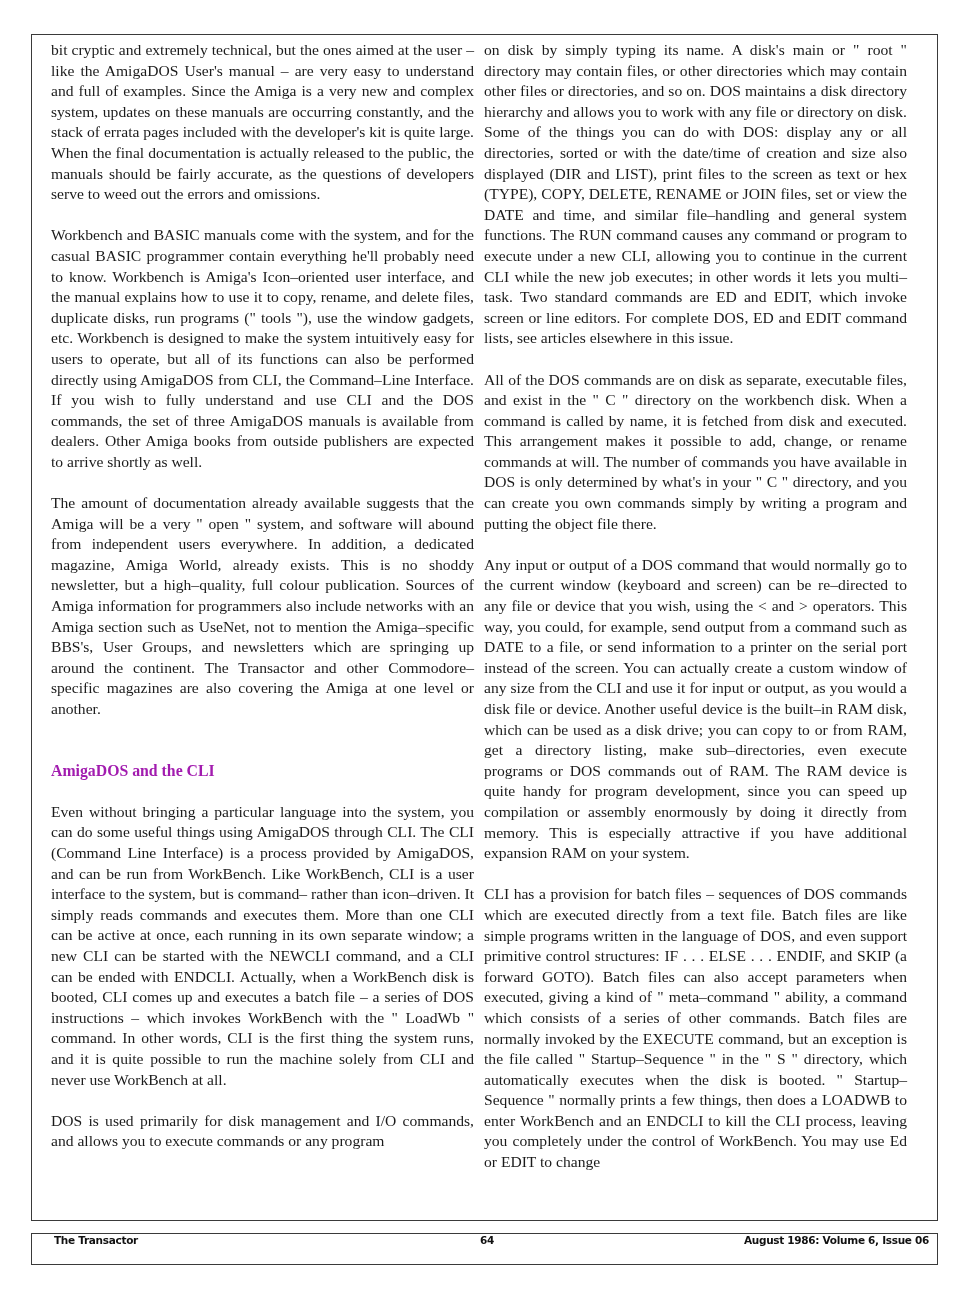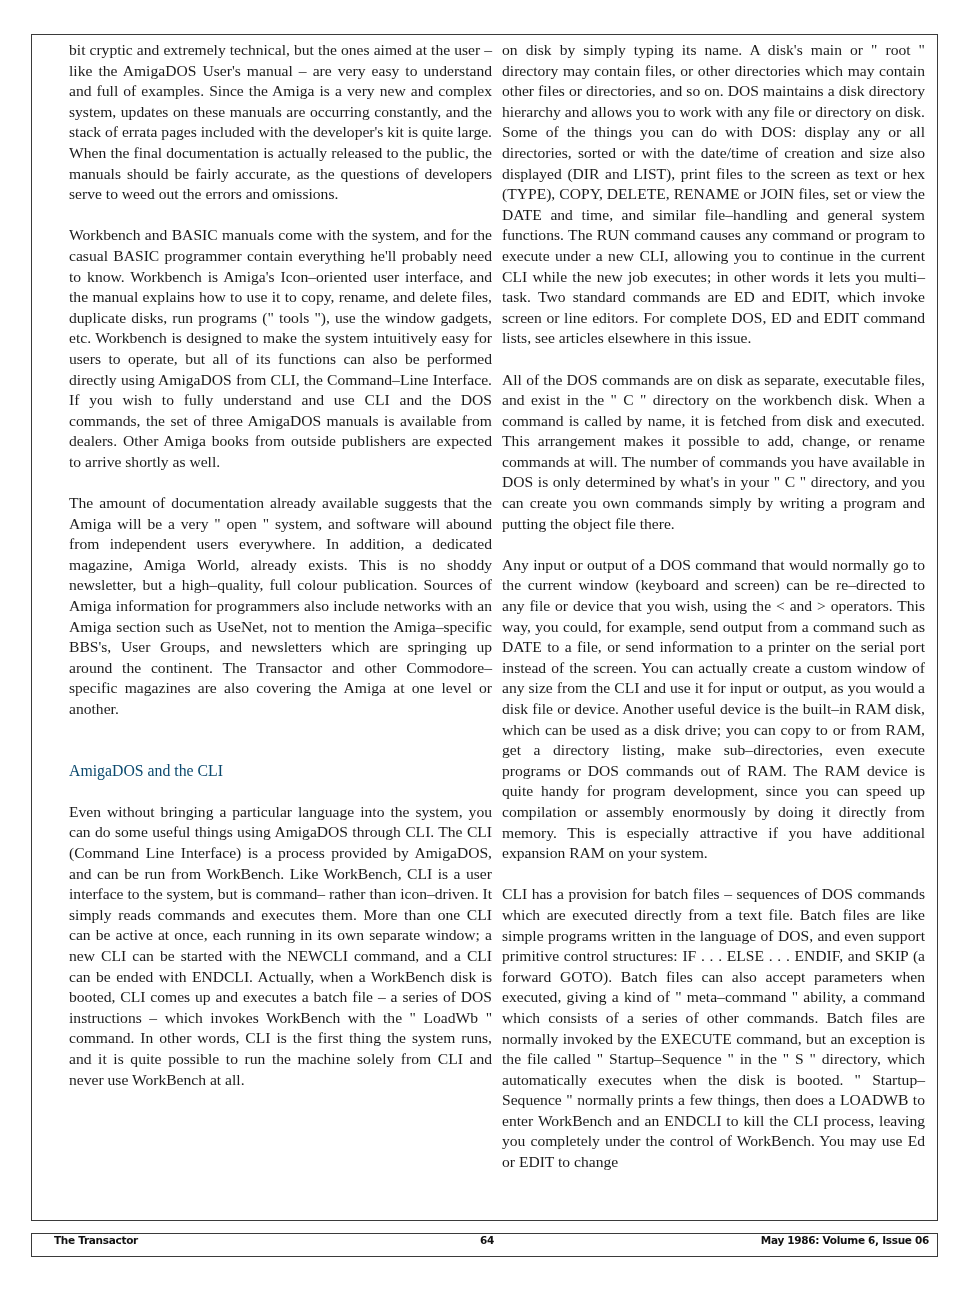--- a/index.html
+++ b/index.html
@@ -4,57 +4,58 @@
   <style>
     html, body { margin: 0; padding: 0; background: #ffffff; }
     body { width: 960px; height: 1297px; position: relative; overflow: hidden; }
     .page-frame {
       position: absolute; left: 31px; top: 34px; width: 907px; height: 1187px;
       border: 1.5px solid #3a3a3a; border-top-width: 1.5px; box-sizing: border-box;
     }
     .column {
       position: absolute; top: 40px; width: 423px;
       font-family: "Liberation Serif", serif; font-size: 15.6px; line-height: 20.6px;
-      color: #1b1b1b; text-align: justify; margin-left: 18px;
+      color: #1b1b1b; text-align: justify;
     }
     .col-left { left: 51px; }
     .col-right { left: 484px; }
     .column p { margin: 0 0 20.6px 0; }
     .column h2 {
-      font-family: "Liberation Serif", serif; font-weight: normal; font-size: 15.8px;
-      margin: 41px 0 20.6px 0; line-height: 20.6px; color: #0c4a6e;
+      font-family: "Liberation Serif", serif; font-weight: bold; font-size: 15.8px;
+      margin: 41px 0 20.6px 0; line-height: 20.6px; color: #a21caf;
     }
     .footer-bar {
-      position: absolute; left: 31px; top: 1233px; width: 907px; height: 24px;
+      position: absolute; left: 31px; top: 1233px; width: 907px; height: 32px;
       border: 1.5px solid #3a3a3a; box-sizing: border-box;
       font-family: "DejaVu Sans", sans-serif; font-weight: bold; font-size: 10.5px;
       color: #111; letter-spacing: -0.3px; text-align: right;
     }
     .footer-bar span { position: absolute; top: 0px; line-height: 13px; }
     .footer-left { left: 22px; }
     .footer-center { left: 448px; }
     .footer-right { right: 8px; }
   </style>
 </head>
 <body>
 
 <div class="page-frame"></div>
 
 <div class="column col-left">
   <p>bit cryptic and extremely technical, but the ones aimed at the user – like the AmigaDOS User's manual – are very easy to understand and full of examples. Since the Amiga is a very new and complex system, updates on these manuals are occurring constantly, and the stack of errata pages included with the developer's kit is quite large. When the final documentation is actually released to the public, the manuals should be fairly accurate, as the questions of developers serve to weed out the errors and omissions.</p>
   <p>Workbench and BASIC manuals come with the system, and for the casual BASIC programmer contain everything he'll probably need to know. Workbench is Amiga's Icon–oriented user interface, and the manual explains how to use it to copy, rename, and delete files, duplicate disks, run programs (" tools "), use the window gadgets, etc. Workbench is designed to make the system intuitively easy for users to operate, but all of its functions can also be performed directly using AmigaDOS from CLI, the Command–Line Interface. If you wish to fully understand and use CLI and the DOS commands, the set of three AmigaDOS manuals is available from dealers. Other Amiga books from outside publishers are expected to arrive shortly as well.</p>
   <p>The amount of documentation already available suggests that the Amiga will be a very " open " system, and software will abound from independent users everywhere. In addition, a dedicated magazine, Amiga World, already exists. This is no shoddy newsletter, but a high–quality, full colour publication. Sources of Amiga information for programmers also include networks with an Amiga section such as UseNet, not to mention the Amiga–specific BBS's, User Groups, and newsletters which are springing up around the continent. The Transactor and other Commodore–specific magazines are also covering the Amiga at one level or another.</p>
   <h2>AmigaDOS and the CLI</h2>
   <p>Even without bringing a particular language into the system, you can do some useful things using AmigaDOS through CLI. The CLI (Command Line Interface) is a process provided by AmigaDOS, and can be run from WorkBench. Like WorkBench, CLI is a user interface to the system, but is command– rather than icon–driven. It simply reads commands and executes them. More than one CLI can be active at once, each running in its own separate window; a new CLI can be started with the NEWCLI command, and a CLI can be ended with ENDCLI. Actually, when a WorkBench disk is booted, CLI comes up and executes a batch file – a series of DOS instructions – which invokes WorkBench with the " LoadWb " command. In other words, CLI is the first thing the system runs, and it is quite possible to run the machine solely from CLI and never use WorkBench at all.</p>
+  <p>DOS is used primarily for disk management and I/O commands, and allows you to execute commands or any program</p>
 </div>
 
 <div class="column col-right">
   <p>on disk by simply typing its name. A disk's main or " root " directory may contain files, or other directories which may contain other files or directories, and so on. DOS maintains a disk directory hierarchy and allows you to work with any file or directory on disk. Some of the things you can do with DOS: display any or all directories, sorted or with the date/time of creation and size also displayed (DIR and LIST), print files to the screen as text or hex (TYPE), COPY, DELETE, RENAME or JOIN files, set or view the DATE and time, and similar file–handling and general system functions. The RUN command causes any command or program to execute under a new CLI, allowing you to continue in the current CLI while the new job executes; in other words it lets you multi–task. Two standard commands are ED and EDIT, which invoke screen or line editors. For complete DOS, ED and EDIT command lists, see articles elsewhere in this issue.</p>
   <p>All of the DOS commands are on disk as separate, executable files, and exist in the " C " directory on the workbench disk. When a command is called by name, it is fetched from disk and executed. This arrangement makes it possible to add, change, or rename commands at will. The number of commands you have available in DOS is only determined by what's in your " C " directory, and you can create you own commands simply by writing a program and putting the object file there.</p>
   <p>Any input or output of a DOS command that would normally go to the current window (keyboard and screen) can be re–directed to any file or device that you wish, using the &lt; and &gt; operators. This way, you could, for example, send output from a command such as DATE to a file, or send information to a printer on the serial port instead of the screen. You can actually create a custom window of any size from the CLI and use it for input or output, as you would a disk file or device. Another useful device is the built–in RAM disk, which can be used as a disk drive; you can copy to or from RAM, get a directory listing, make sub–directories, even execute programs or DOS commands out of RAM. The RAM device is quite handy for program development, since you can speed up compilation or assembly enormously by doing it directly from memory. This is especially attractive if you have additional expansion RAM on your system.</p>
   <p>CLI has a provision for batch files – sequences of DOS commands which are executed directly from a text file. Batch files are like simple programs written in the language of DOS, and even support primitive control structures: IF . . . ELSE . . . ENDIF, and SKIP (a forward GOTO). Batch files can also accept parameters when executed, giving a kind of " meta–command " ability, a command which consists of a series of other commands. Batch files are normally invoked by the EXECUTE command, but an exception is the file called " Startup–Sequence " in the " S " directory, which automatically executes when the disk is booted. " Startup–Sequence " normally prints a few things, then does a LOADWB to enter WorkBench and an ENDCLI to kill the CLI process, leaving you completely under the control of WorkBench. You may use Ed or EDIT to change</p>
 </div>
 
 <div class="footer-bar">
   <span class="footer-left">The Transactor</span>
   <span class="footer-center">64</span>
-  <span class="footer-right">May 1986: Volume 6, Issue 06</span>
+  <span class="footer-right">August 1986: Volume 6, Issue 06</span>
 </div>
 
 </body></html>

